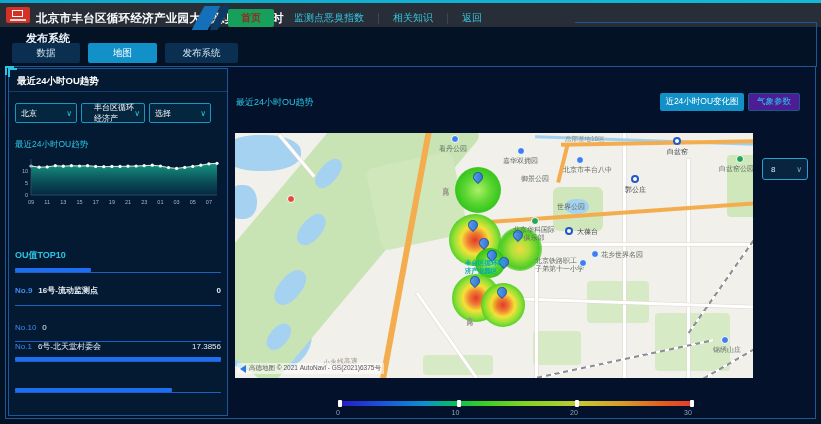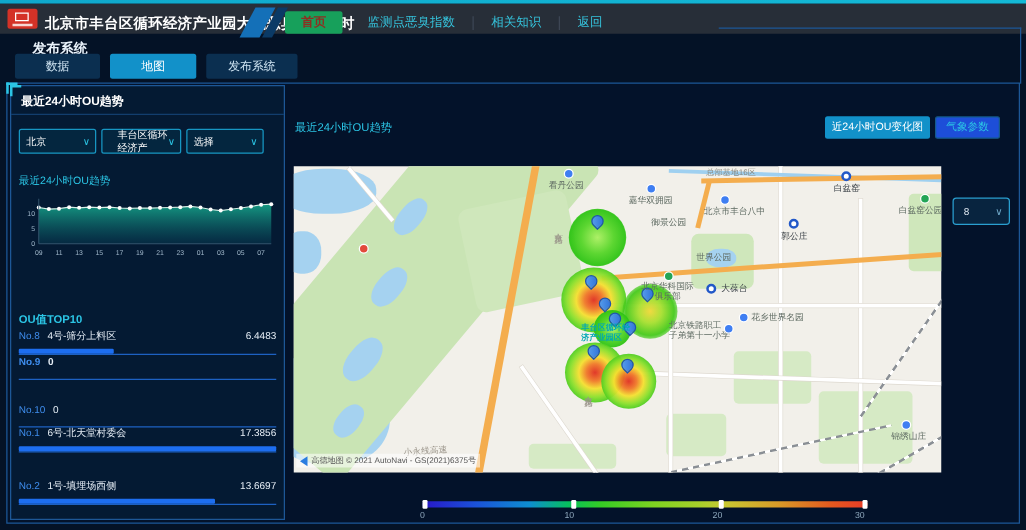--- a/index.html
+++ b/index.html
@@ -52,21 +52,21 @@
   .trow .line { display:flex; align-items:baseline; font-size:8px; }
   .trow .rank { color:#3f8ded; margin-right:6px; }
   .trow .name { color:#e6eef6; flex:1; }
   .trow .val { color:#e6eef6; }
   .trow .barwrap { position:relative; height:6px; margin-top:4px; border-bottom:1px solid rgba(34,110,220,.85); }
   .trow .fill { position:absolute; left:0; bottom:0; height:4px; background:#1d6ef0; border-radius:1px; }
 
   
   #rp-title { left:236px; top:96px; font-size:9px; color:#2bc4e4; }
   #btn-change { left:660px; top:93px; width:84px; height:18px; background:#1291c9; border-radius:2px; color:#fff; font-size:8.5px; display:flex; align-items:center; justify-content:center; cursor:pointer; }
-  #btn-weather { left:748px; top:93px; width:52px; height:18px; background:#1d4ed8; border:1px solid #155a8a; border-radius:2px; color:#2bc4e4; font-size:8.5px; display:flex; align-items:center; justify-content:center; cursor:pointer; }
+  #btn-weather { left:748px; top:93px; width:52px; height:18px; background:#4c1d95; border:1px solid #155a8a; border-radius:2px; color:#2bc4e4; font-size:8.5px; display:flex; align-items:center; justify-content:center; cursor:pointer; }
   #hour-select { left:762px; top:158px; width:46px; height:22px; background:#08243f; border:1px solid #2a9fd0; border-radius:3px; font-size:8px; color:#dfe9f2; display:flex; align-items:center; padding:0 8px; cursor:pointer; }
   #hour-select .chev { position:absolute; right:5px; color:#6fa8c8; font-size:8px; }
 
   
   #map { left:235px; top:133px; width:518px; height:245px; background:#f2f0ea; overflow:hidden; cursor:grab; }
   #map .sh { position:absolute; }
   .water { background:#a5d2f0; border-radius:45%; }
   .green { background:#cfe7bb; border-radius:8px; }
   .green2 { background:#d6eac5; border-radius:4px; }
   .road-o { background:#f4ad4e; }
@@ -195,32 +195,28 @@
           <text x="133.2" y="51" font-size="5.5" fill="#9fb6c9" text-anchor="middle">23</text>
           <text x="149.4" y="51" font-size="5.5" fill="#9fb6c9" text-anchor="middle">01</text>
           <text x="165.6" y="51" font-size="5.5" fill="#9fb6c9" text-anchor="middle">03</text>
           <text x="181.7" y="51" font-size="5.5" fill="#9fb6c9" text-anchor="middle">05</text>
           <text x="197.9" y="51" font-size="5.5" fill="#9fb6c9" text-anchor="middle">07</text>
         </svg></div>
 
     <div id="top-title" class="abs">OU值TOP10</div>
 
     <div class="trow" style="top:194px;">
-      <div class="line">
-          <span class="rank">No.8</span>
-          <span class="name">4号-筛分上料区</span>
-          <span class="val">6.4483</span>
-        </div>
       <div class="barwrap">
           <div class="fill" style="width: 37%;"></div>
         </div>
     </div>
     <div class="trow" style="top:216px;font-weight:bold;">
       <div class="line">
           <span class="rank">No.9</span>
+          <span class="name">16号-流动监测点</span>
           <span class="val">0</span>
         </div>
       <div class="barwrap">
           <div class="fill" style="width: 0%;"></div>
         </div>
     </div>
     <div class="trow" style="top:254px;">
       <div class="line">
           <span class="rank">No.10</span>
           <span class="val">0</span>
@@ -233,25 +229,20 @@
       <div class="line">
           <span class="rank">No.1</span>
           <span class="name">6号-北天堂村委会</span>
           <span class="val">17.3856</span>
         </div>
       <div class="barwrap">
           <div class="fill" style="width: 100%;"></div>
         </div>
     </div>
     <div class="trow" style="top:314px;">
-      <div class="line">
-          <span class="rank">No.2</span>
-          <span class="name">1号-填埋场西侧</span>
-          <span class="val">13.6697</span>
-        </div>
       <div class="barwrap">
           <div class="fill" style="width: 76%;"></div>
         </div>
     </div>
   </div>
 
   <div id="rp-title" class="abs">最近24小时OU趋势</div>
   <div id="btn-change" class="abs">近24小时OU变化图</div>
   <div id="btn-weather" class="abs">气象参数</div>
   <div id="hour-select" class="abs">

